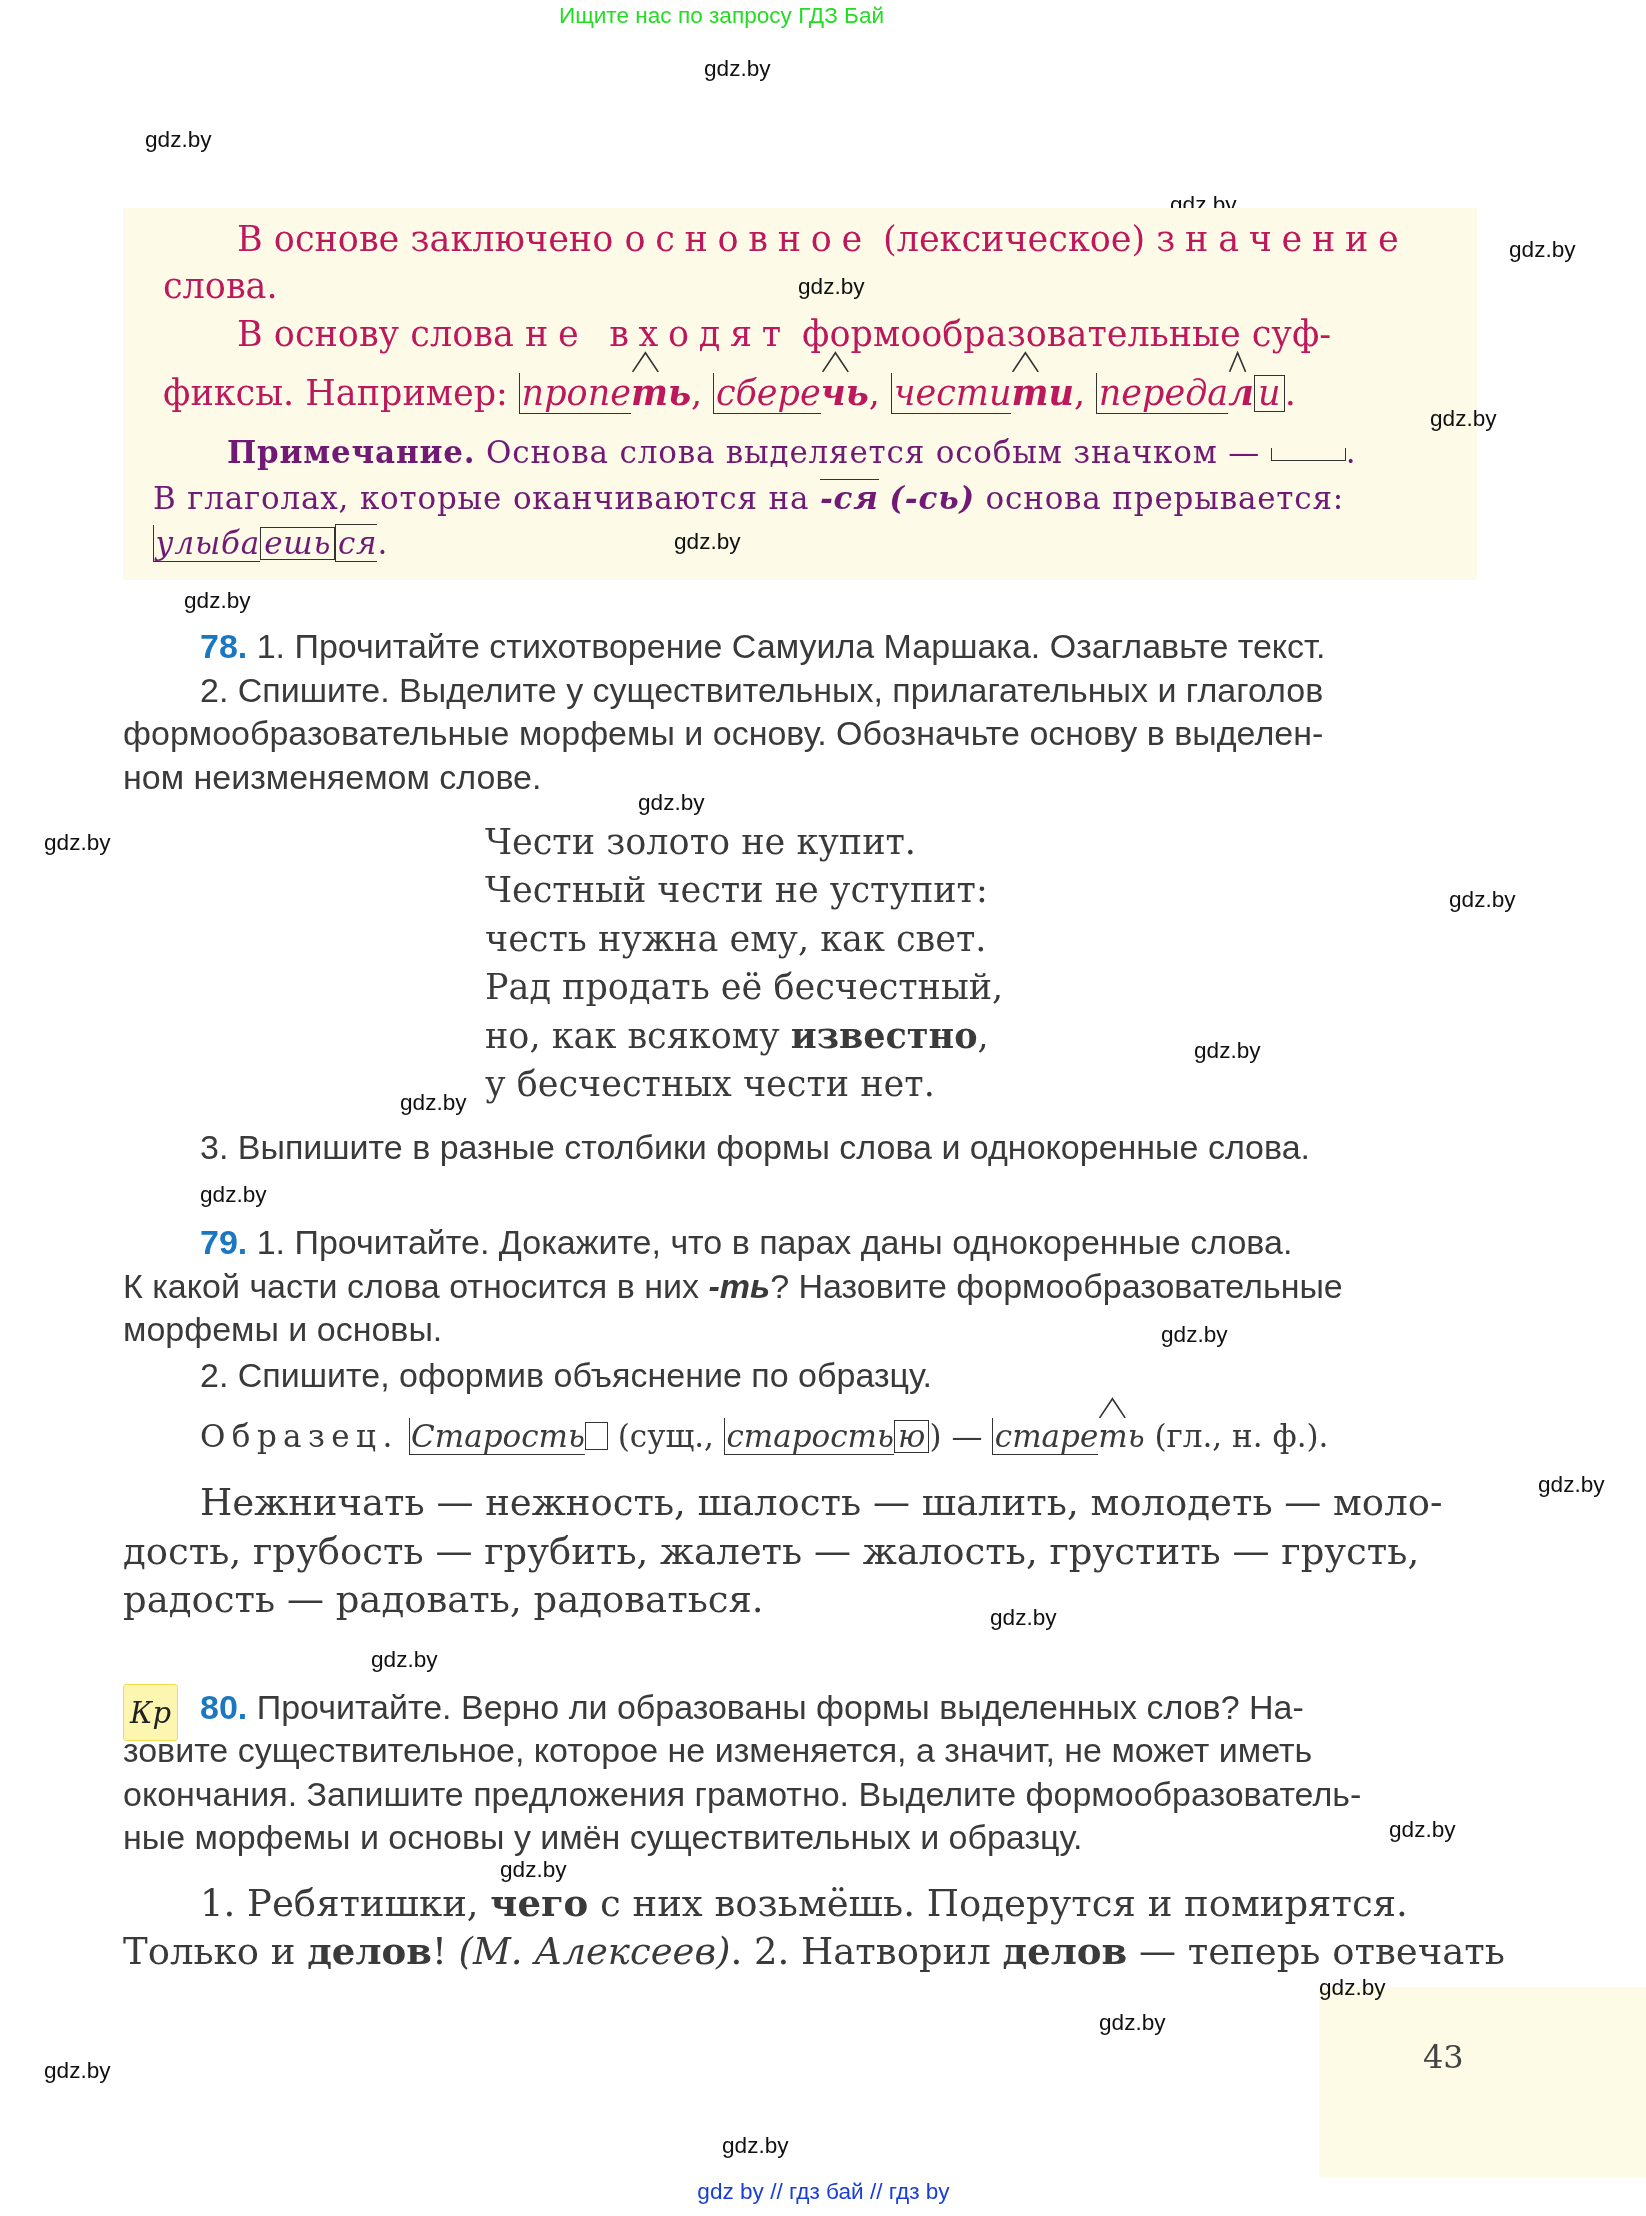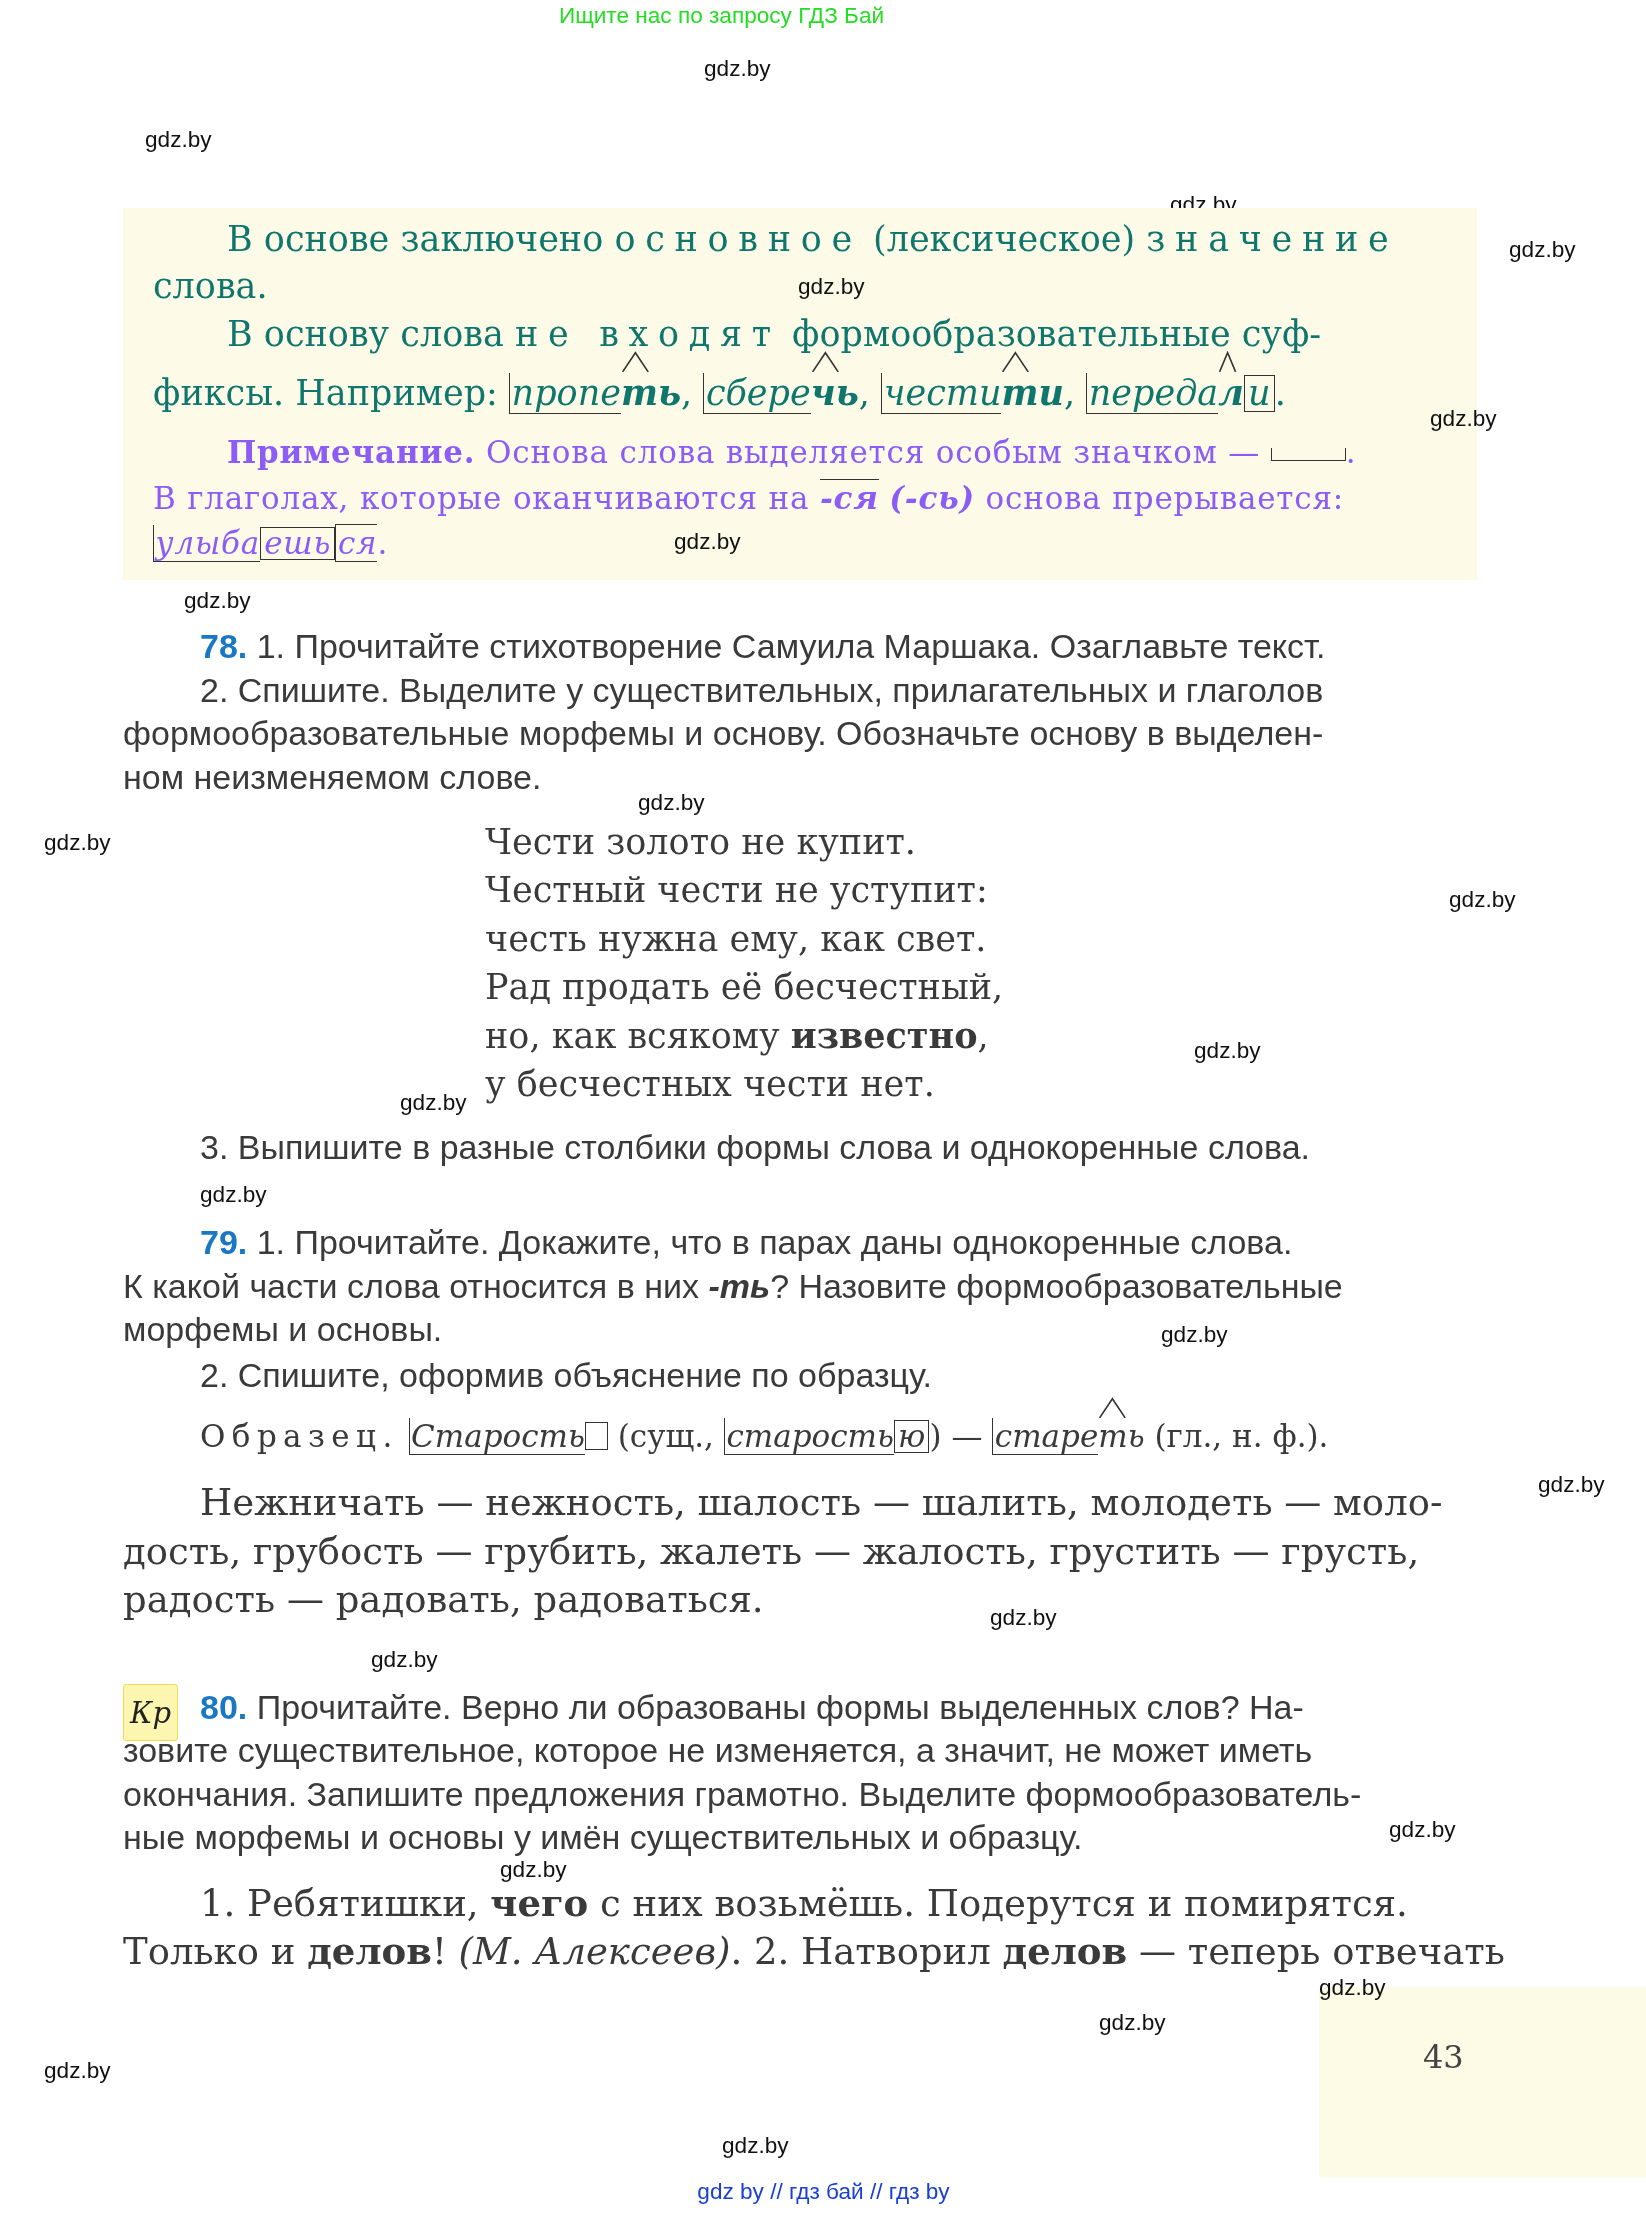--- a/index.html
+++ b/index.html
@@ -9,22 +9,22 @@
   }
   .wm { position: absolute; font-family: "Liberation Sans", sans-serif; font-size: 22.6px; color: #111; }
   .top-banner { position: absolute; left: 0; width: 1443px; top: 3.2px; text-align: center;
     font-family: "Liberation Sans", sans-serif; font-size: 22.6px; color: #22dd22; }
   .bottom-links { position: absolute; left: 0; width: 1647px; top: 2179px; text-align: center;
     font-family: "Liberation Sans", sans-serif; font-size: 22.6px; color: #1a3fd6; }
 
   .rule-box { position: absolute; left: 123px; top: 208px; width: 1354px; height: 372px; background: #fdfbe8; }
 
   .line { position: absolute; white-space: nowrap; }
-  .r-text { font-family: "DejaVu Serif", serif; font-size: 35px; color: #0f766e; }
-  .note-text { font-family: "DejaVu Serif", serif; font-size: 31px; color: #8b5cf6; letter-spacing: 0.8px; }
+  .r-text { font-family: "DejaVu Serif", serif; font-size: 35px; color: #be185d; margin-left: 10px; }
+  .note-text { font-family: "DejaVu Serif", serif; font-size: 31px; color: #701a75; letter-spacing: 0.8px; }
   .spaced { letter-spacing: 9.7px; }
   .it { font-style: italic; }
   .b { font-weight: bold; }
 
   .word-stem { display: inline-block; border-bottom: 1.6px solid #333; border-left: 1.6px solid #333; padding-left: 1.6px; }
   .ending-box { display: inline-block; border: 1.6px solid #333; padding: 0 3.2px; line-height: 1; }
   .hat { position: relative; display: inline-block; }
   .hat svg { position: absolute; left: 0; top: -21px; }
 
   .task { font-family: "Liberation Sans", sans-serif; font-size: 34px; color: #3a3a3a; }

